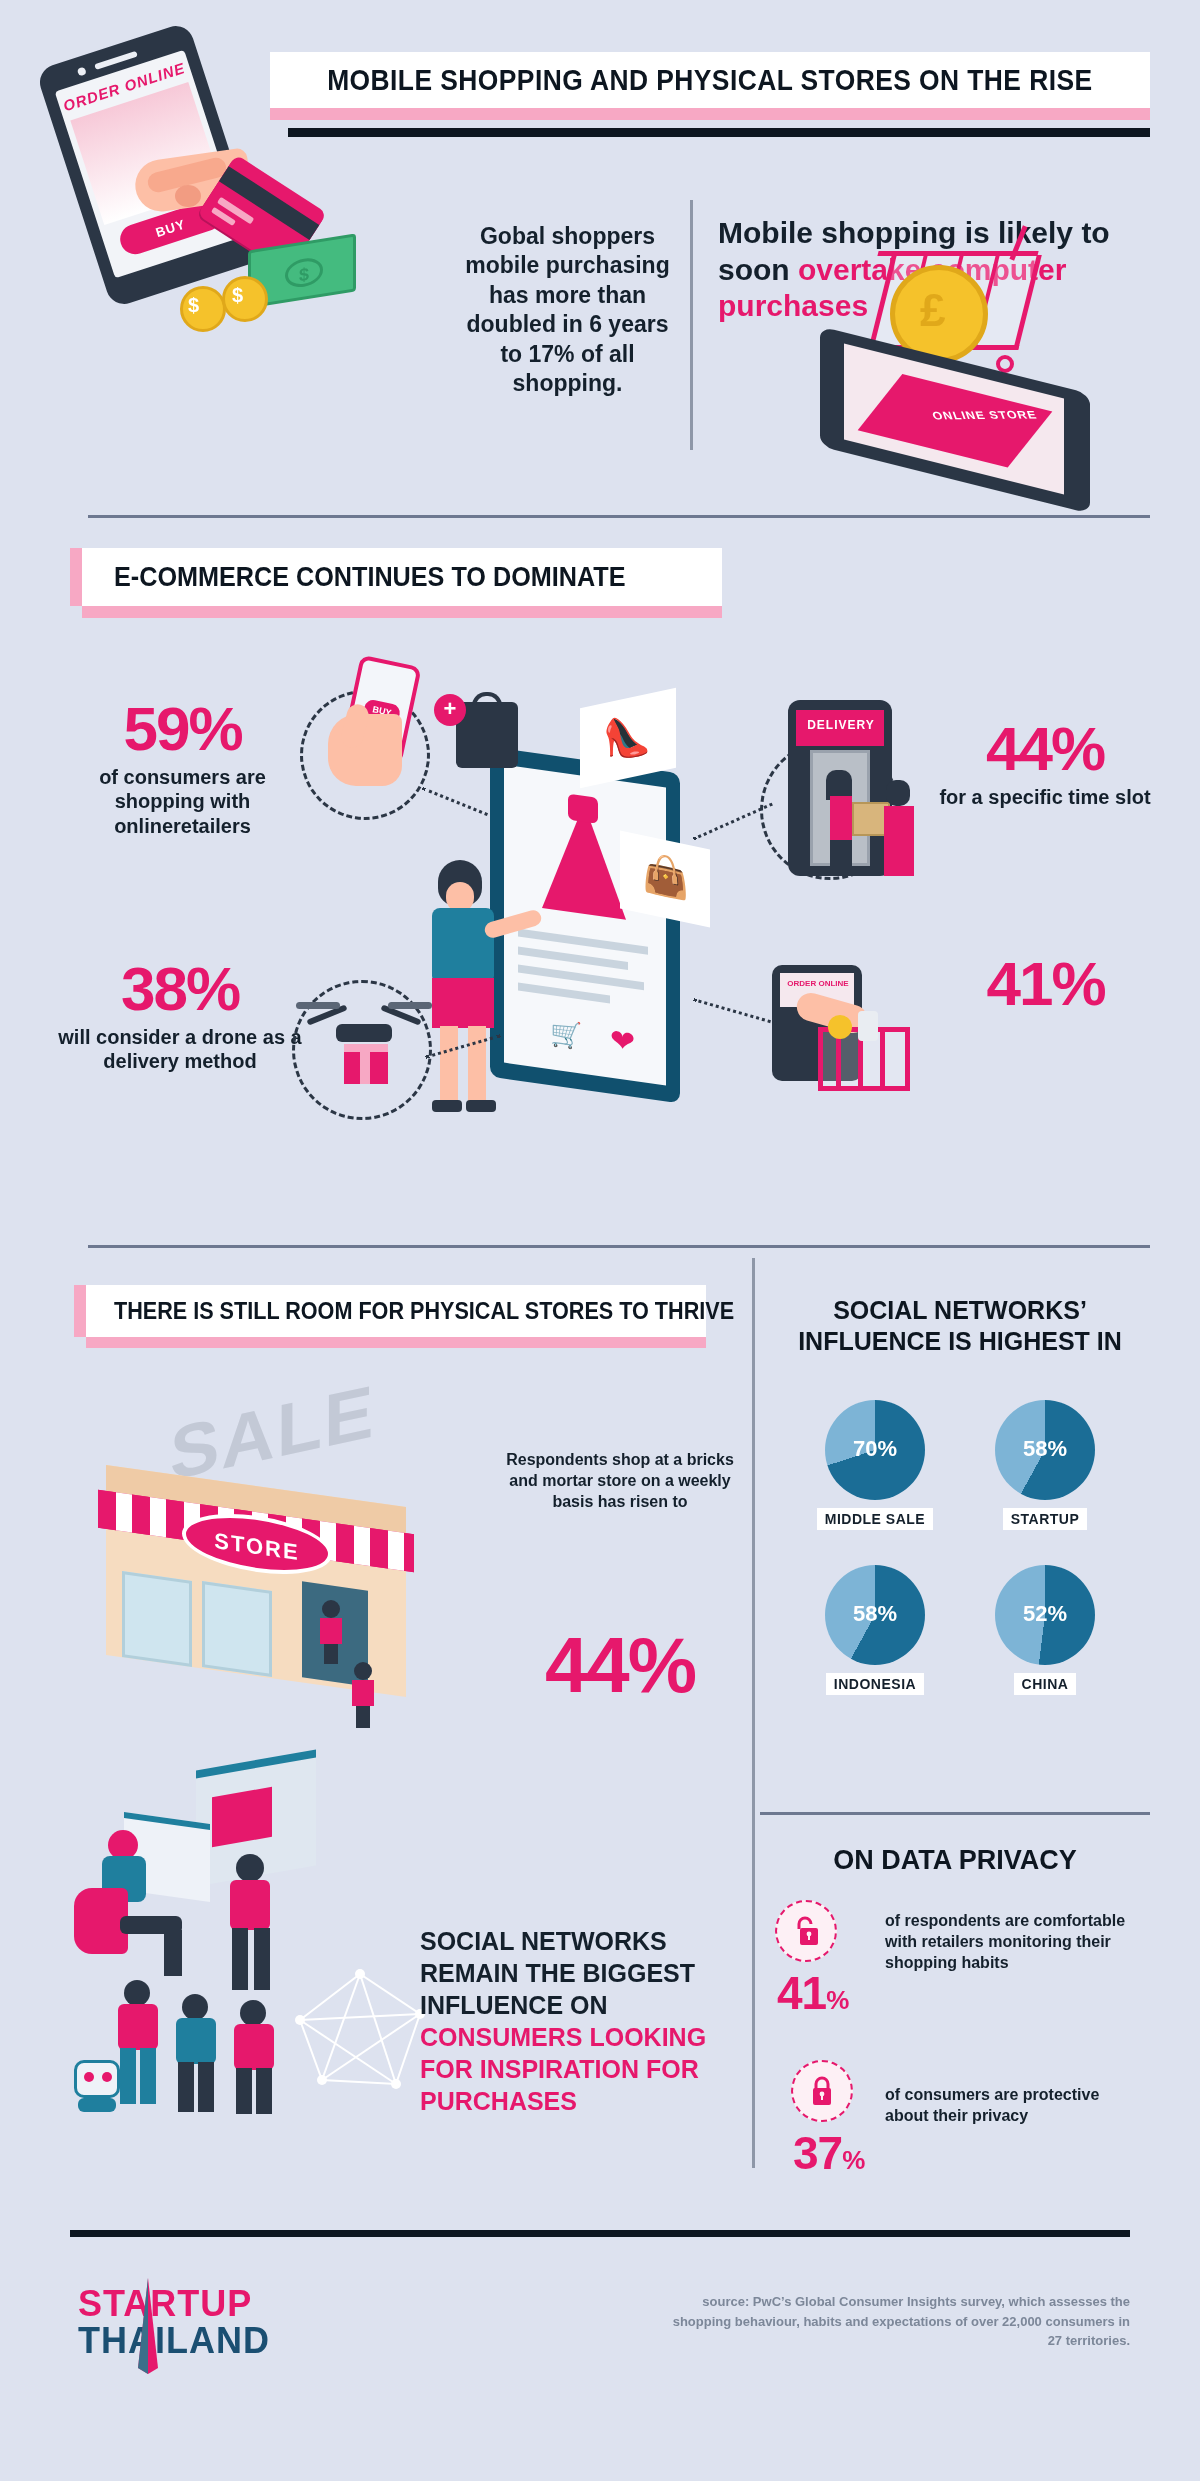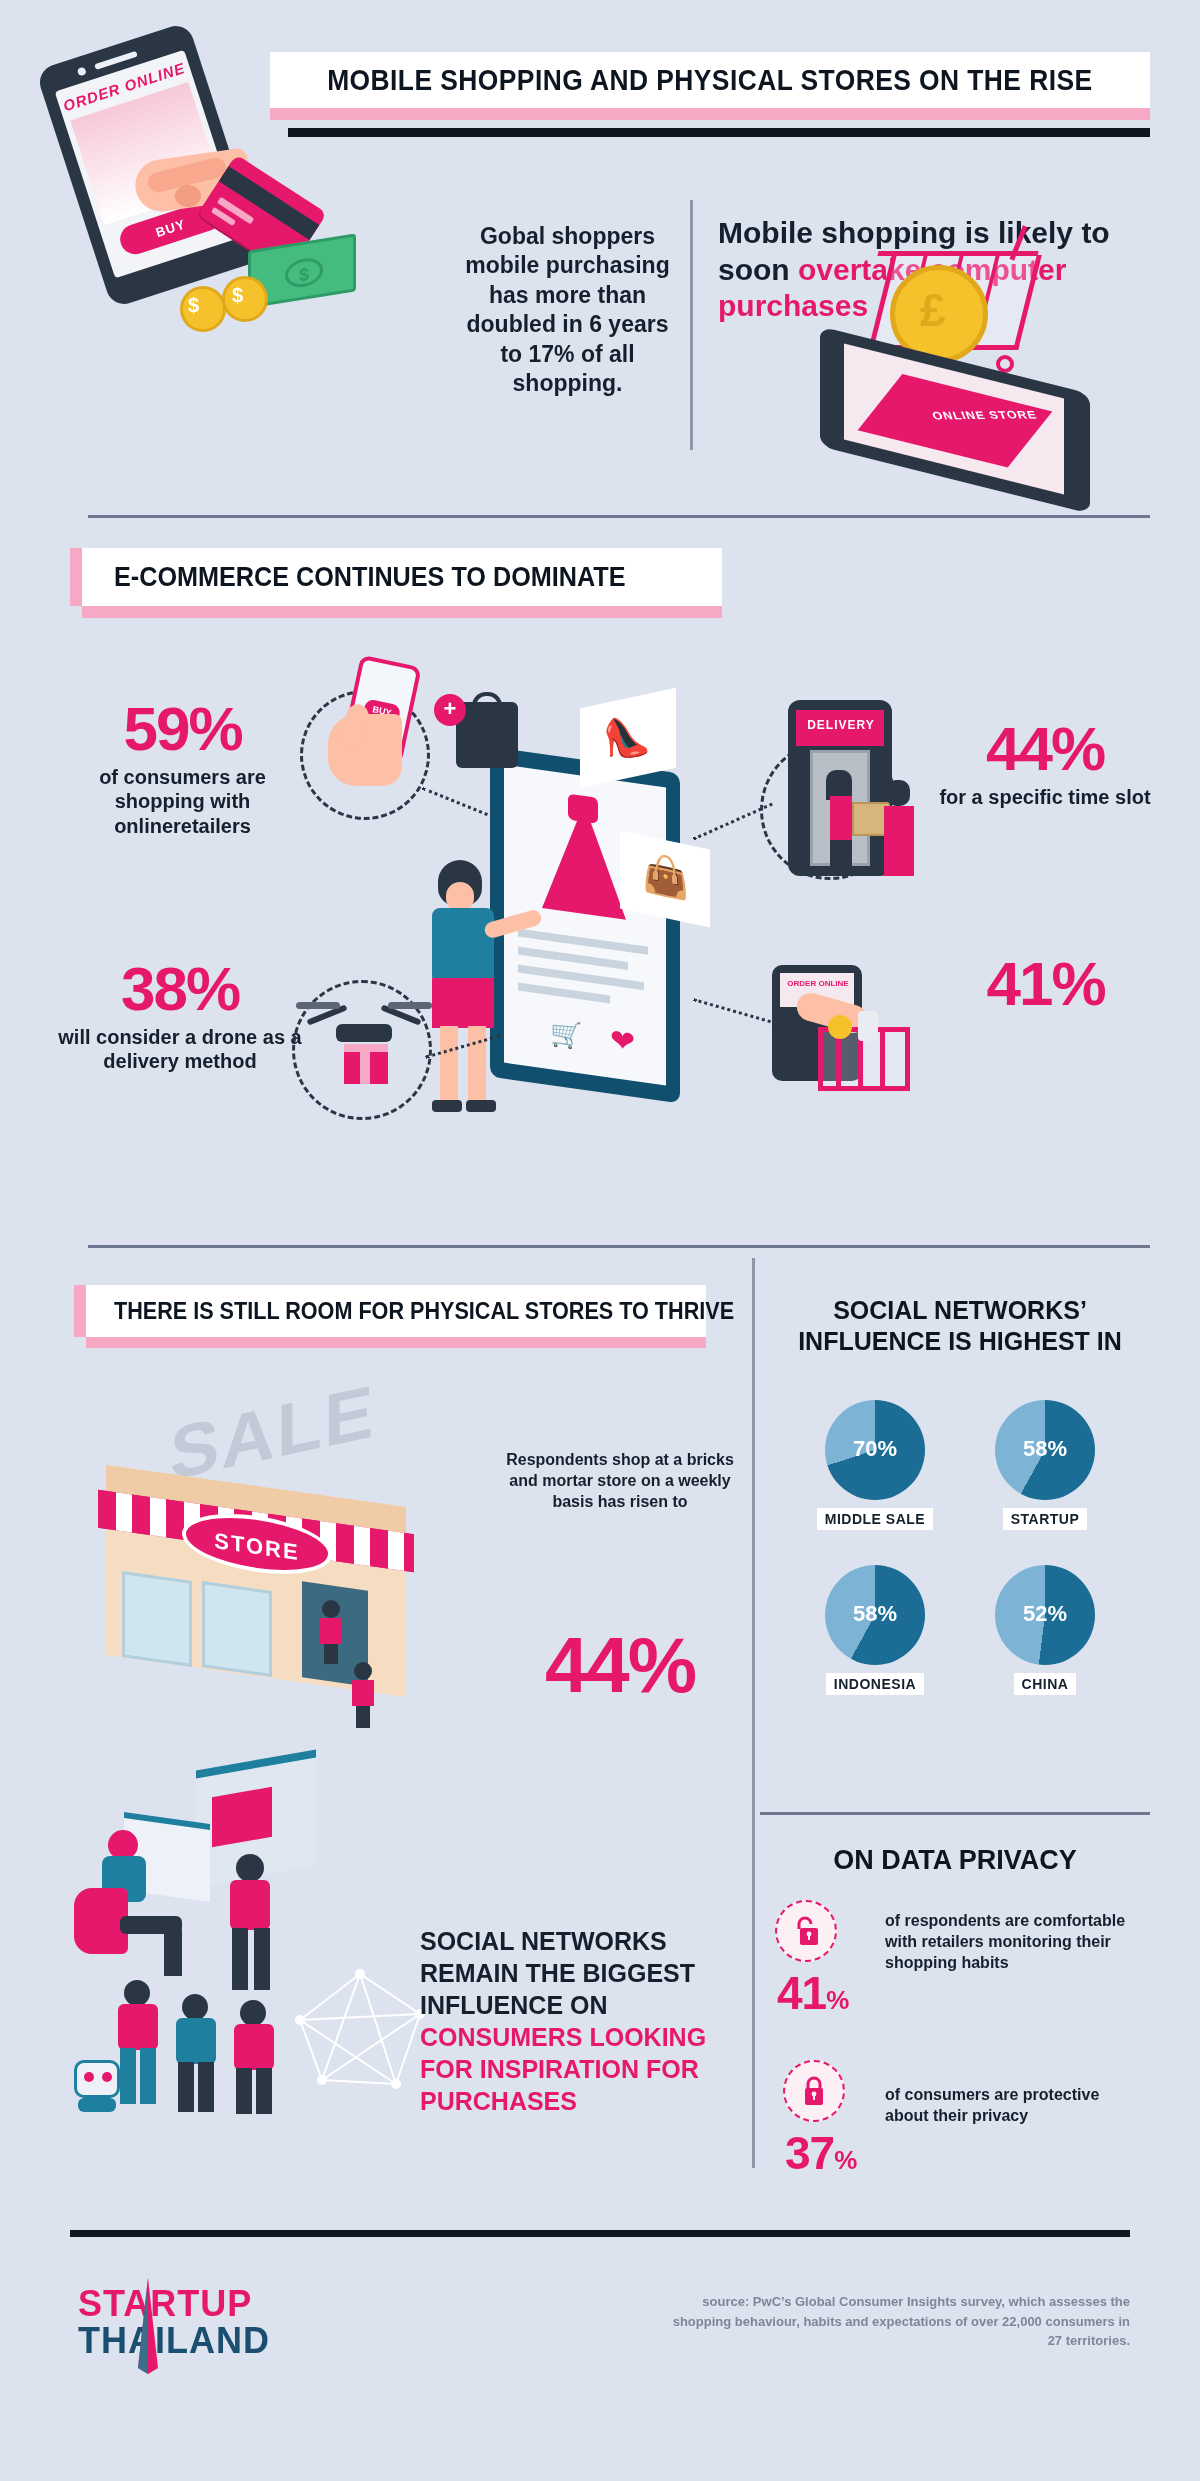--- a/index.html
+++ b/index.html
@@ -491,21 +491,21 @@
       </svg>
     </div>
     <div class="priv-num cond" style="margin-top:8px; margin-left:2px;">
       <span>41</span><span style="font-size:26px;">%</span>
     </div>
   </div>
   <div class="priv-txt cond abs" style="left:110px; top:10px; width:260px;">of respondents are comfortable with retailers monitoring their shopping habits</div>
 </div>
 
 <div class="priv-row" style="left:775px; top:2060px; width:380px;">
-  <div class="abs" style="left:8px; top:0px;">
+  <div class="abs" style="left:16px; top:0px;">
     <div class="lock-circle">
       <svg width="28" height="32" viewBox="0 0 28 32">
         <path d="M8 14 V9 a6 6 0 0 1 12 0 V14" fill="none" stroke="#e6186c" stroke-width="3"></path>
         <rect x="5" y="13" width="18" height="17" rx="2" fill="#e6186c"></rect>
         <circle cx="14" cy="19" r="2.4" fill="#fdf0f5"></circle>
         <rect x="13" y="20" width="2" height="5" fill="#fdf0f5"></rect>
       </svg>
     </div>
     <div class="priv-num cond" style="margin-top:8px; margin-left:2px;">
       <span>37</span><span style="font-size:26px;">%</span>

